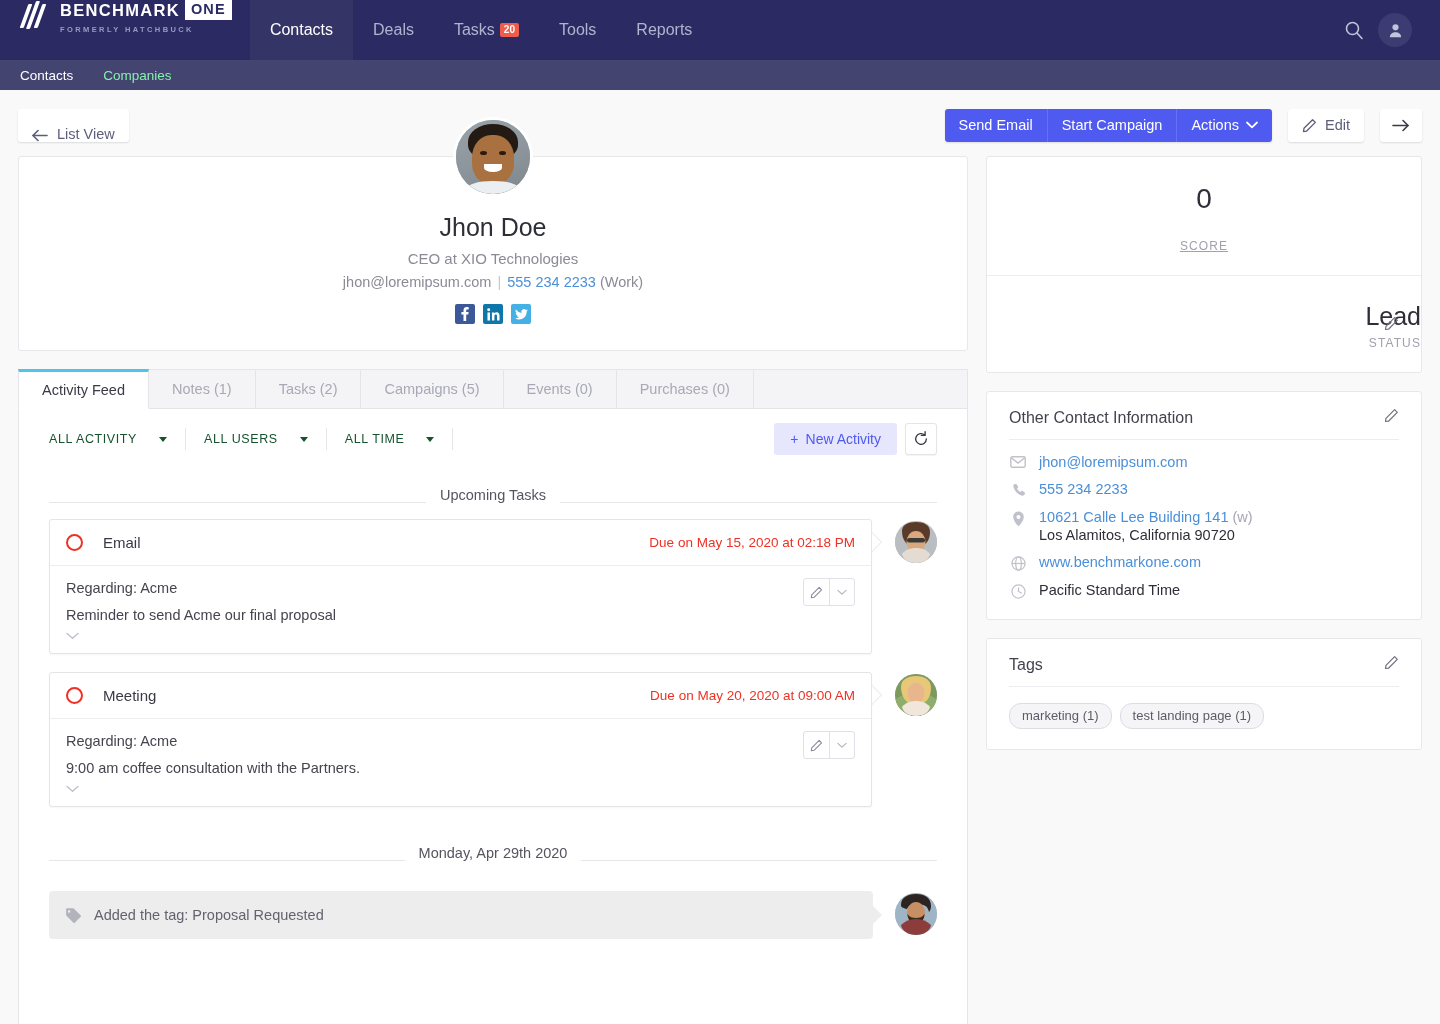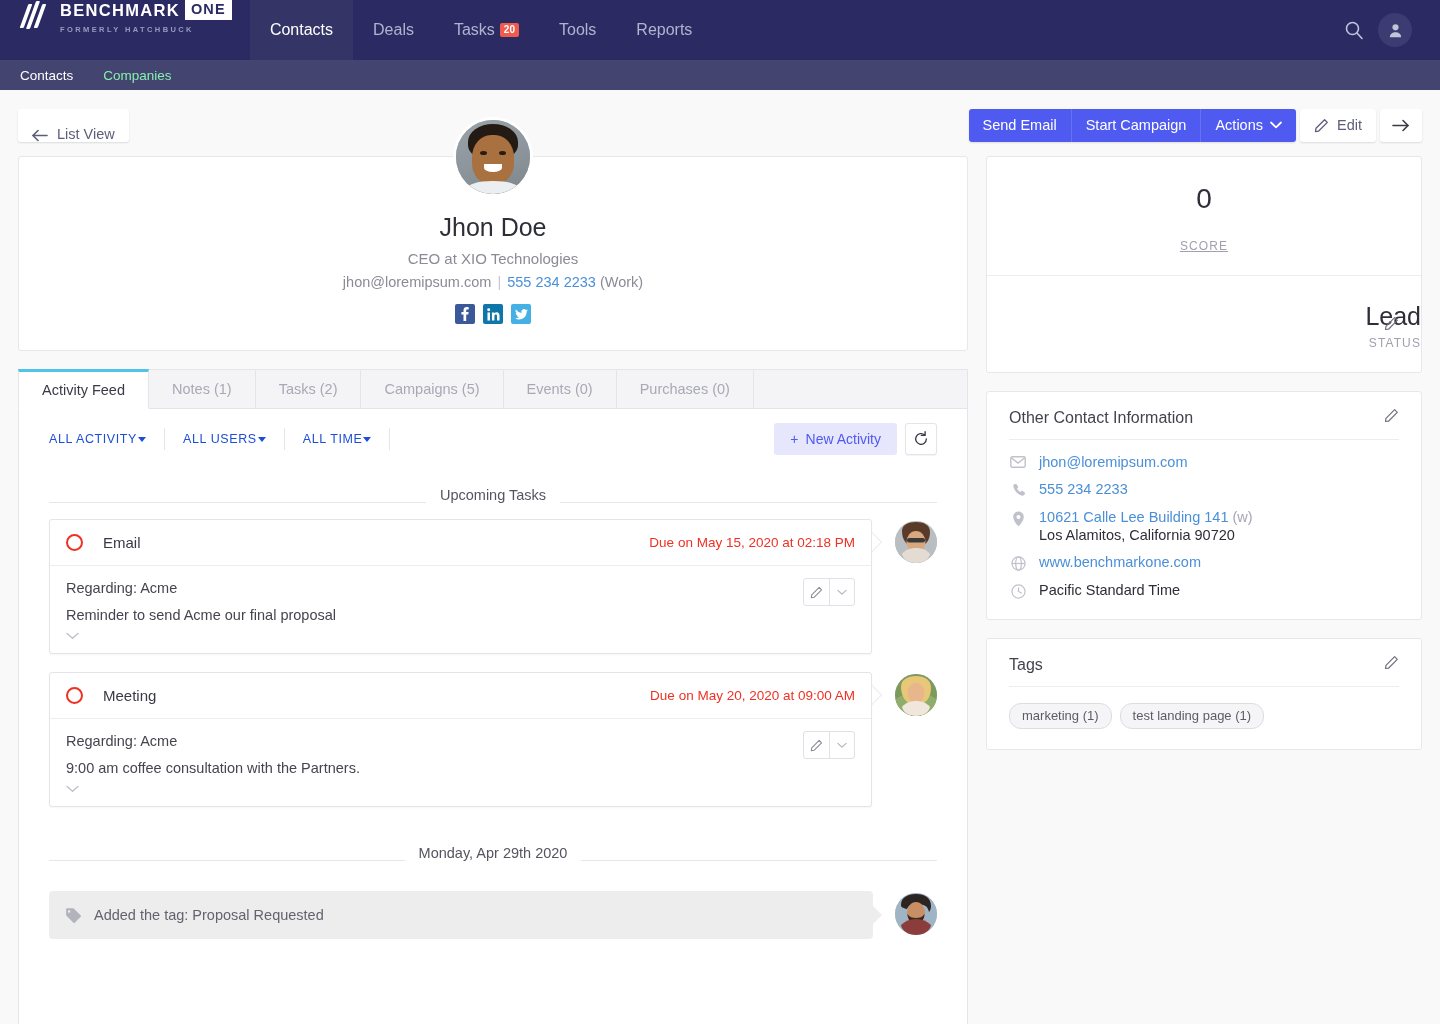--- a/index.html
+++ b/index.html
@@ -76,21 +76,21 @@
   .actionbar {
     display: flex; align-items: center; padding: 16px 0 12px; height: 66px;
   }
   .listview-btn {
     background: #fff; border: none; border-radius: 3px;
     box-shadow: 0 1px 2px rgba(0,0,0,.12);
     height: 33px; padding: 0 14px; display: flex; align-items: flex-end; gap: 9px;
     color: #5d5d7a; font-size: 14.5px; cursor: pointer;
     font-family: "Liberation Sans", sans-serif;
   }
-  .right-actions { margin-left: auto; display: flex; align-items: flex-start; gap: 4px; }
+  .right-actions { margin-left: auto; display: flex; align-items: flex-start; gap: 16px; }
   .btn-group { display: flex; border-radius: 3px; overflow: hidden; box-shadow: 0 1px 2px rgba(0,0,0,.12); }
   .btn-primary {
     background: #4f5af0; color: #fff; border: none; height: 33px;
     padding: 0 14px; font-size: 14.5px; cursor: pointer;
     border-right: 1px solid #6570f5; display: flex; align-items: center; gap: 7px;
     font-family: "Liberation Sans", sans-serif; white-space: nowrap;
   }
   .btn-primary:last-child { border-right: none; }
   .btn-white {
     background: #fff; color: #5d5d7a; border: none; border-radius: 3px;
@@ -158,21 +158,21 @@
     border-bottom: 1px solid #fff; height: 40px; position: relative; z-index: 2;
   }
   .tab.filler { flex: 1; padding: 0; cursor: default; }
 
   .feed-card {
     border: 1px solid #e4e4e9; border-top: none; background: #fff;
     min-height: 640px; padding: 0 30px 20px;
   }
   .filters { display: flex; align-items: center; height: 60px; }
   .filter {
-    display: flex; align-items: center; gap: 1px; color: #1d4ed8;
+    display: flex; align-items: center; gap: 22px; color: #14532d;
     font-size: 12.5px; letter-spacing: .6px; padding: 0 18px; cursor: pointer;
     border-right: 1px solid #e6e6ea; height: 22px;
   }
   .filter:first-child { padding-left: 0; }
   .filter:last-of-type { border-right: none; }
   .filters-right { margin-left: auto; display: flex; align-items: center; gap: 8px; }
   .new-activity {
     background: #e6e7fd; color: #4f5af0; border: none; border-radius: 3px;
     height: 32px; padding: 0 16px; font-size: 14px; cursor: pointer;
     display: flex; align-items: center; gap: 7px;

